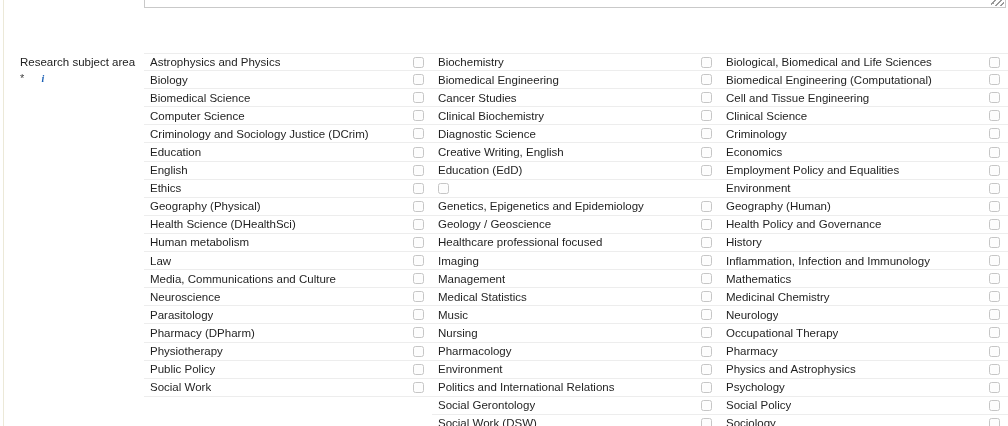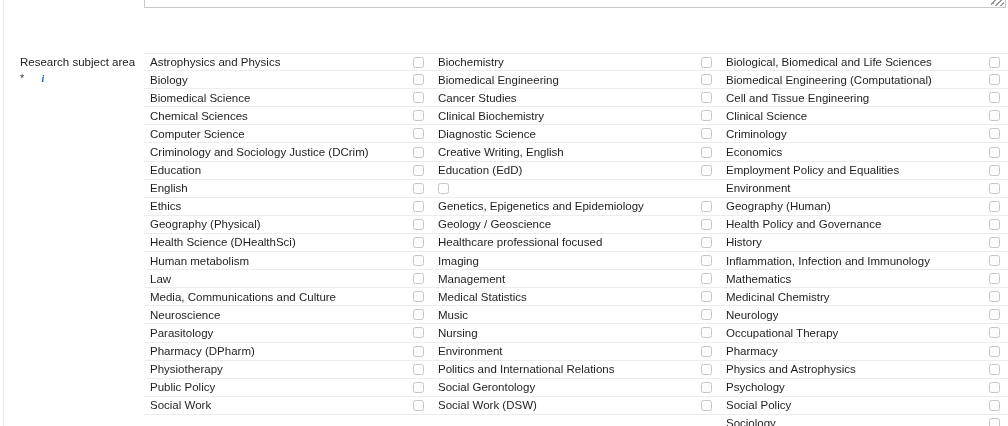--- a/index.html
+++ b/index.html
@@ -175,24 +175,20 @@
           </div>
           <div class="opt-row">
             <span class="opt-label">Biology</span>
             <span class="cbox"></span>
           </div>
           <div class="opt-row">
             <span class="opt-label">Biomedical Science</span>
             <span class="cbox"></span>
           </div>
           <div class="opt-row">
-            <span class="opt-label">Chemical Sciences</span>
-            <span class="cbox"></span>
-          </div>
-          <div class="opt-row">
             <span class="opt-label">Computer Science</span>
             <span class="cbox"></span>
           </div>
           <div class="opt-row">
             <span class="opt-label">Criminology and Sociology Justice (DCrim)</span>
             <span class="cbox"></span>
           </div>
           <div class="opt-row">
             <span class="opt-label">Education</span>
             <span class="cbox"></span>
@@ -305,20 +301,24 @@
           <div class="opt-row">
             <span class="opt-label">Medical Statistics</span>
             <span class="cbox"></span>
           </div>
           <div class="opt-row">
             <span class="opt-label">Music</span>
             <span class="cbox"></span>
           </div>
           <div class="opt-row">
             <span class="opt-label">Nursing</span>
+            <span class="cbox"></span>
+          </div>
+          <div class="opt-row">
+            <span class="opt-label">Pharmacology</span>
             <span class="cbox"></span>
           </div>
           <div class="opt-row">
             <span class="opt-label">Environment</span>
             <span class="cbox"></span>
           </div>
           <div class="opt-row">
             <span class="opt-label">Politics and International Relations</span>
             <span class="cbox"></span>
           </div>

